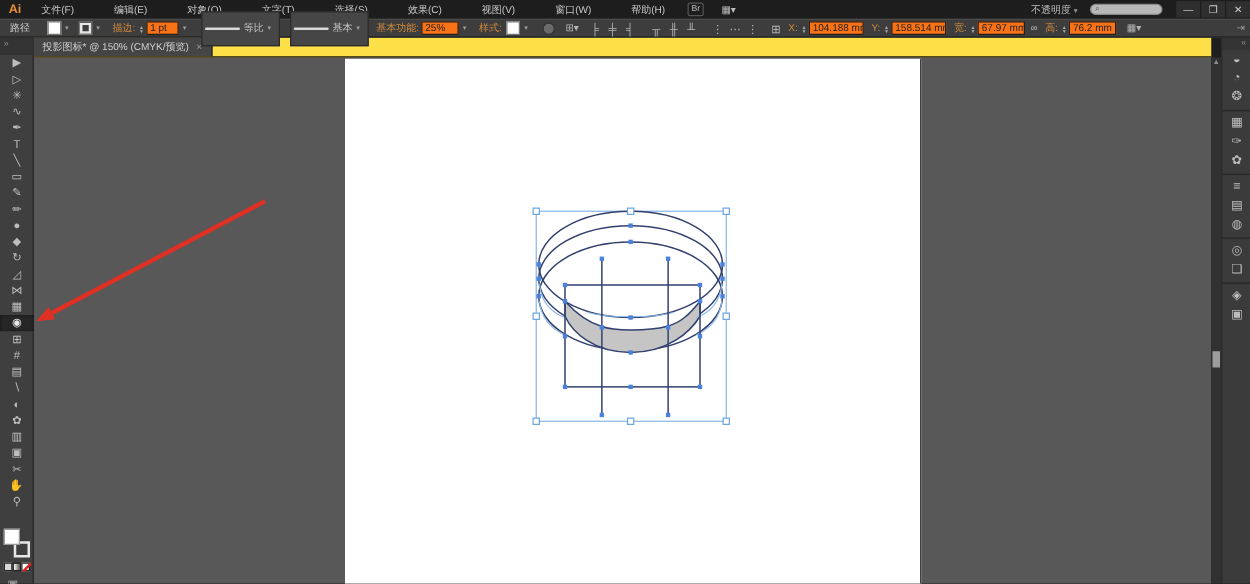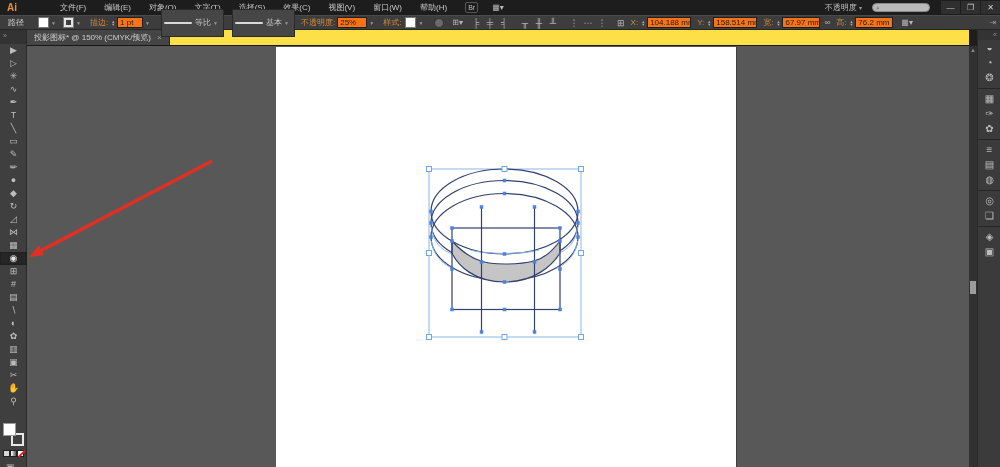--- a/index.html
+++ b/index.html
@@ -4,21 +4,21 @@
 <style>
   * { margin:0; padding:0; box-sizing:border-box; }
   html,body { width:1000px; height:467px; overflow:hidden; background:#1e1e1e;
     font-family:"Liberation Sans", sans-serif; }
   #app { position:relative; width:1000px; height:467px; background:#1e1e1e; }
 
   
   .menubar { position:absolute; left:0; top:0; width:1000px; height:15px;
     background:#1d1d1d; display:flex; align-items:center; z-index:20; }
   .ai-logo { color:#e8913a; font-weight:bold; font-size:10px; padding:0 8px 0 7px; }
-  .menus { display:flex; gap:2px;margin-left:27px; }
+  .menus { display:flex; gap:16px; }
   .menu-item { color:#c8c8c8; font-size:8px; padding:0 8px; line-height:15px; cursor:default; }
   .mb-icon { color:#bbb; font-size:7px; border:1px solid #555; border-radius:2px;
     padding:0 2px; margin-left:10px; line-height:9px; }
   .mb-grid { margin-left:14px; color:#bbb; font-size:8px; }
   .mb-right { margin-left:auto; display:flex; align-items:center; }
   .workspace { color:#bdbdbd; font-size:8px; margin-right:10px; }
   .workspace .car { font-size:6px; color:#999; }
   .searchbox { width:58px; height:9px; background:#b9b9b9; border-radius:5px;
     border:1px solid #8a8a8a; color:#555; font-size:7px; line-height:8px; padding-left:3px; }
   .winbtns { display:flex; margin-left:10px; }
@@ -151,21 +151,21 @@
     <span class="linedrop">
         <span class="lineglyph"></span>
         <span>等比</span>
         <span class="dd">▼</span>
       </span>
     <span class="linedrop">
         <span class="lineglyph"></span>
         <span>基本</span>
         <span class="dd">▼</span>
       </span>
-    <span class="olabel">不透明度:</span>
+    <span class="olabel">基本功能:</span>
     <span class="field f-op">25%</span>
       <span class="dd">▼</span>
     <span class="olabel">样式:</span>
     <span class="swatch"></span>
       <span class="dd">▼</span>
     <span class="recolor-ico"></span>
     <span class="more-dd">⊞▾</span>
     <div class="aligns">
 
     <span class="al-ico">╞</span>

